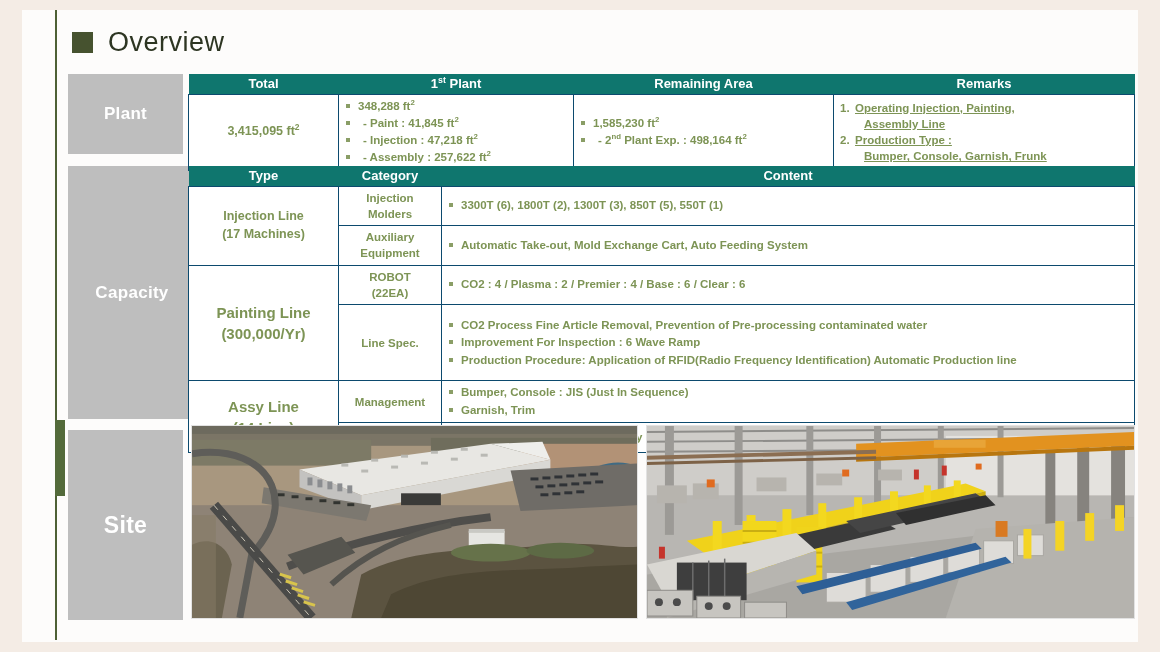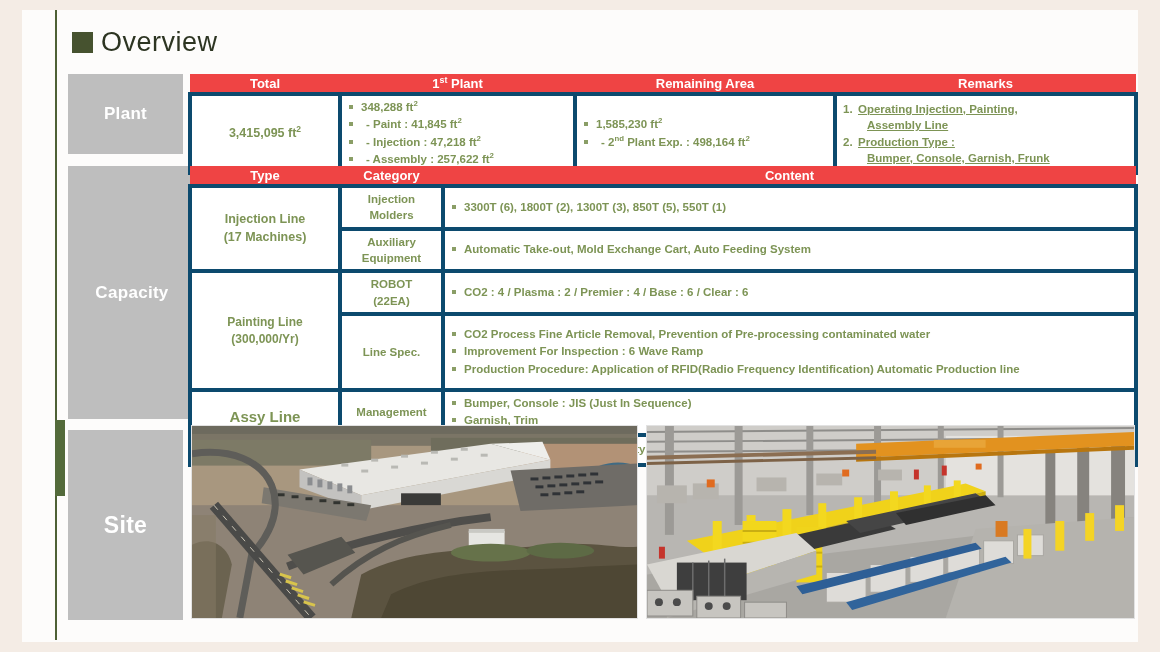--- a/index.html
+++ b/index.html
@@ -30,21 +30,21 @@
   .rule-block {
     position: absolute;
     left: 55px; top: 420px;
     width: 10px; height: 76px;
     background: #536a3a;
   }
   
   .title-row {
     position: absolute;
     left: 72px; top: 29px;
-    display: flex; align-items: center; gap: 8px;
+    display: flex; align-items: center; gap: 15px;
   }
   .title-square {
     width: 21px; height: 21px;
     background: #46522f;
     display: inline-block;
   }
   .title-text {
     font-size: 27px;
     color: #2d3522;
     letter-spacing: 0.5px;
@@ -68,31 +68,31 @@
 
   
   .tbl {
     position: absolute;
     border-collapse: collapse;
     table-layout: fixed;
     font-size: 11.5px;
     color: #7d9455;
   }
   .tbl th {
-    background: #ef4444;
+    background: #0f766e;
     color: #ffffff;
     font-weight: bold;
     font-size: 13px;
     height: 20px;
     padding: 0 2px;
     text-align: center;
     border: none;
   }
   .tbl td {
-    border: 4px solid #0c4a6e;
+    border: 1px solid #0c4a6e;
     background: #ffffff;
     vertical-align: middle;
     padding: 3px 6px;
     font-weight: bold;
     line-height: 1.42;
   }
   .tbl td.ctr { text-align: center; }
   .tbl td.lft { text-align: left; }
   sup { font-size: 0.68em; vertical-align: super; line-height: 0; }
 
@@ -242,21 +242,21 @@
           <div>Equipment</div>
         </td>
         <td class="lft">
           <ul class="bl">
             <li>Automatic Take-out, Mold Exchange Cart, Auto Feeding System</li>
           </ul>
         </td>
       </tr>
 
       <tr>
-        <td class="ctr" rowspan="2" style="font-size:12px">
+        <td class="ctr" rowspan="2" style="font-size:15px">
           <div>Painting Line</div>
           <div>(300,000/Yr)</div>
         </td>
         <td class="ctr" style="height:32px">
           <div>ROBOT</div>
           <div>(22EA)</div>
         </td>
         <td class="lft">
           <ul class="bl">
             <li>CO2 : 4 / Plasma : 2 / Premier : 4 / Base : 6 / Clear : 6</li>

